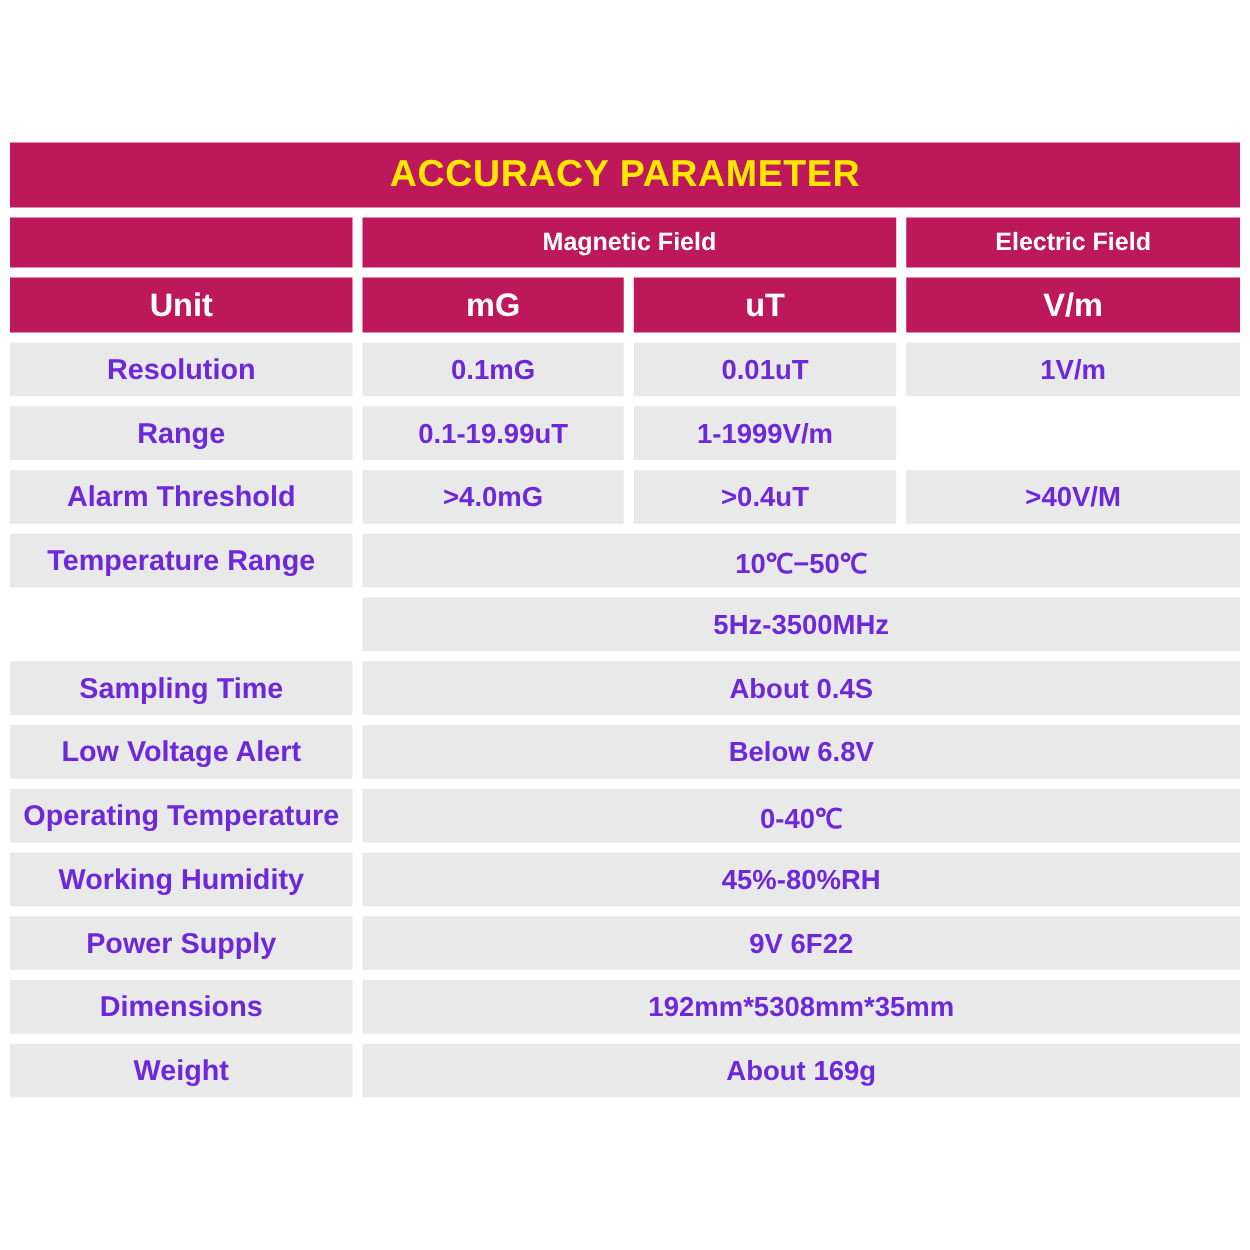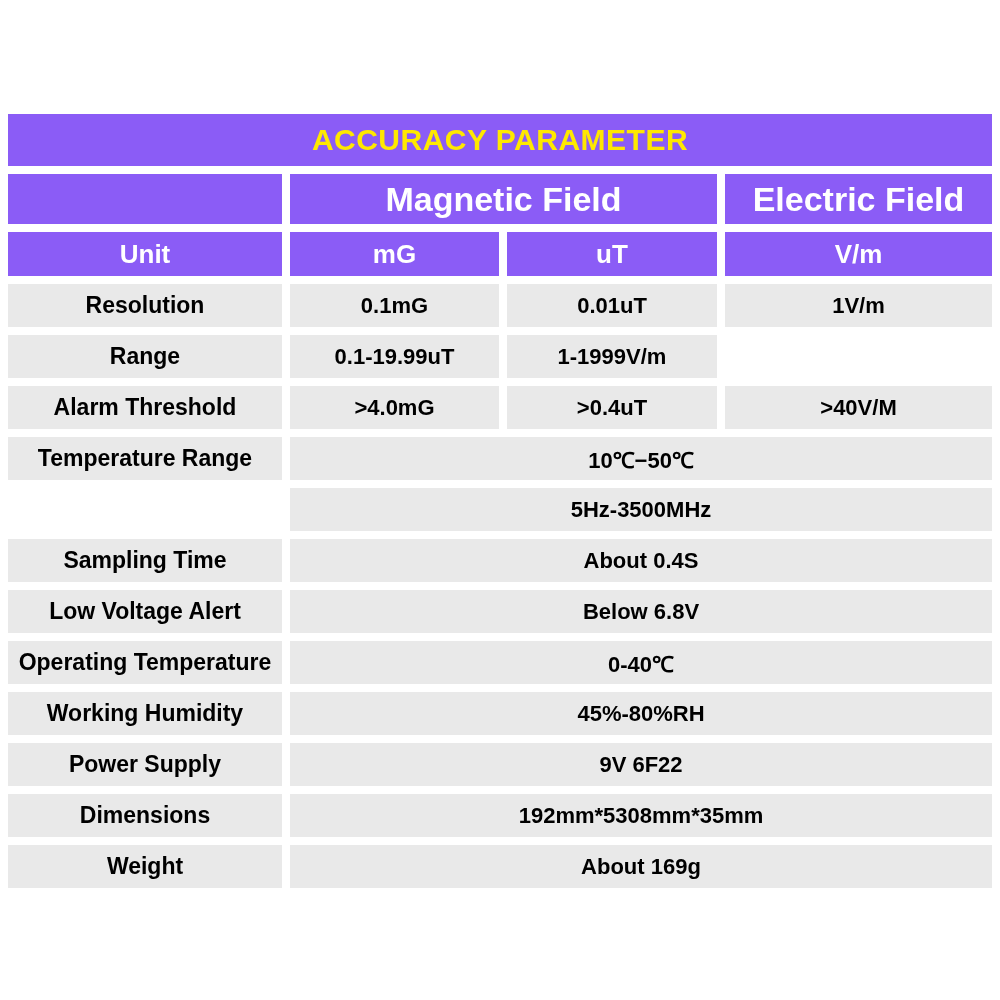--- a/index.html
+++ b/index.html
@@ -31,35 +31,35 @@
     column-gap: 8px;
   }
   .cell {
     display: flex;
     align-items: center;
     justify-content: center;
     text-align: center;
     white-space: nowrap;
   }
   .green {
-    background: #8b5cf6;
+    background: #be185d;
     color: #ffffff;
   }
   .gray {
     background: #e9e9e9;
-    color: #000000;
+    color: #6d28d9;
   }
   .title-row { height: 52px; }
   .title-cell {
     grid-column: 1 / span 4;
     font-size: 30px;
     letter-spacing: 0.5px;
     color: #ffe800;
   }
-  .group-row { height: 50px; font-size: 34px; }
+  .group-row { height: 40px; font-size: 20px; }
   .unit-row { height: 44px; font-size: 26px; }
   .data-row { height: 43px; font-size: 22px; }
   .data-row .label-cell { font-size: 23px; }
   .span-2 { grid-column: 2 / span 2; }
   .span-3 { grid-column: 2 / span 3; }
 </style>
 </head>
 <body>
 
 <div class="spec-table">

